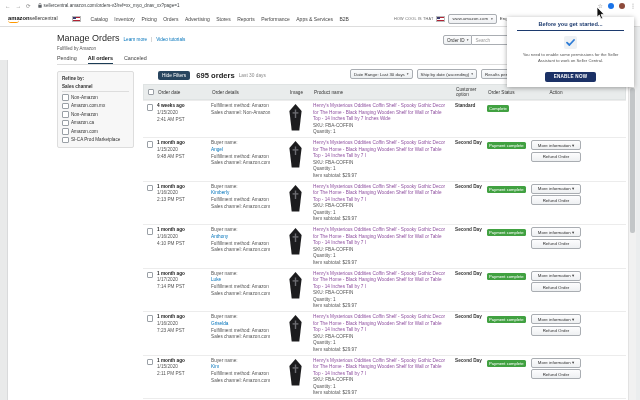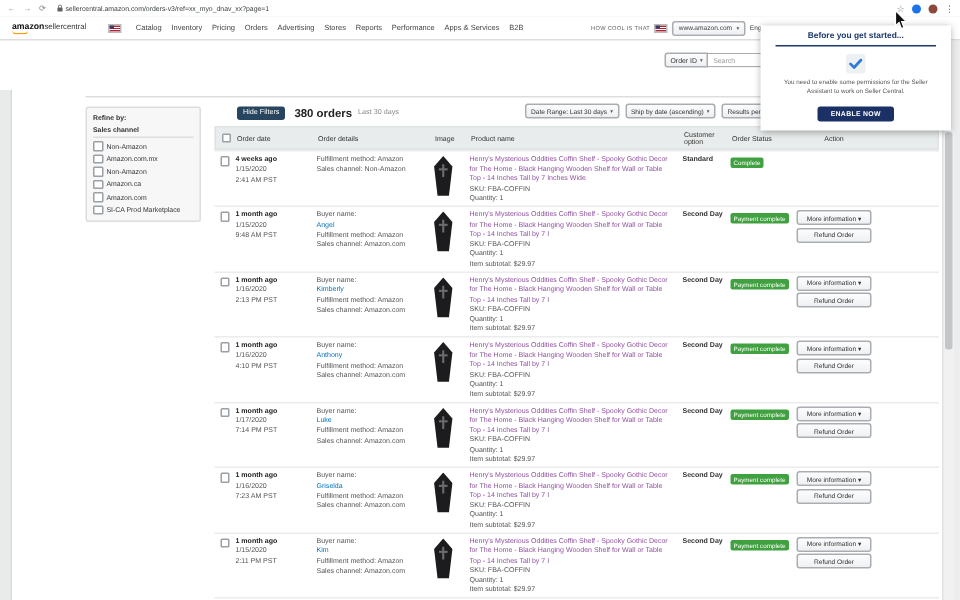--- a/index.html
+++ b/index.html
@@ -161,20 +161,34 @@
       <span class="promo">HOW COOL IS THAT</span>
       <span class="flag"></span>
       <span class="mk-box">
         <span>www.amazon.com</span>
         <span class="caret">▾</span>
       </span>
       <span class="lang">Eng</span>
     </span>
   </div>
 
+  <div class="page-head">
+    <div class="title-row">
+      <span class="page-title">Manage Orders</span>
+      <span class="hlink">Learn more</span>
+      <span class="sep">|</span>
+      <span class="hlink">Video tutorials</span>
+    </div>
+    <div class="fulfilled">Fulfilled by Amazon</div>
+    <div class="tabs">
+      <span class="tab">Pending</span>
+      <span class="tab active">All orders</span>
+      <span class="tab">Canceled</span>
+    </div>
+  </div>
   <div class="tabline"></div>
 
   <div class="searchbar">
     <span class="orderid-box">
       <span>Order ID</span>
       <span class="caret">▾</span>
     </span>
     <input class="search-input" placeholder="Search" style="">
   </div>
 
@@ -203,21 +217,21 @@
       </div>
     <div class="channel-row">
         <span class="cb"></span>
         <span>SI-CA Prod Marketplace</span>
       </div>
   </div>
 
   <div class="main">
     <div class="toolbar">
       <span class="hide-filters">Hide Filters</span>
-      <span class="order-count">380 orders</span>
+      <span class="order-count">695 orders</span>
       <span class="period">Last 30 days</span>
       <span class="toolbar-dropdowns">
         <span class="dd">
             <span>Date Range: Last 30 days</span>
             <span class="caret">▾</span>
           </span>
         <span class="dd">
             <span>Ship by date (ascending)</span>
             <span class="caret">▾</span>
           </span>

